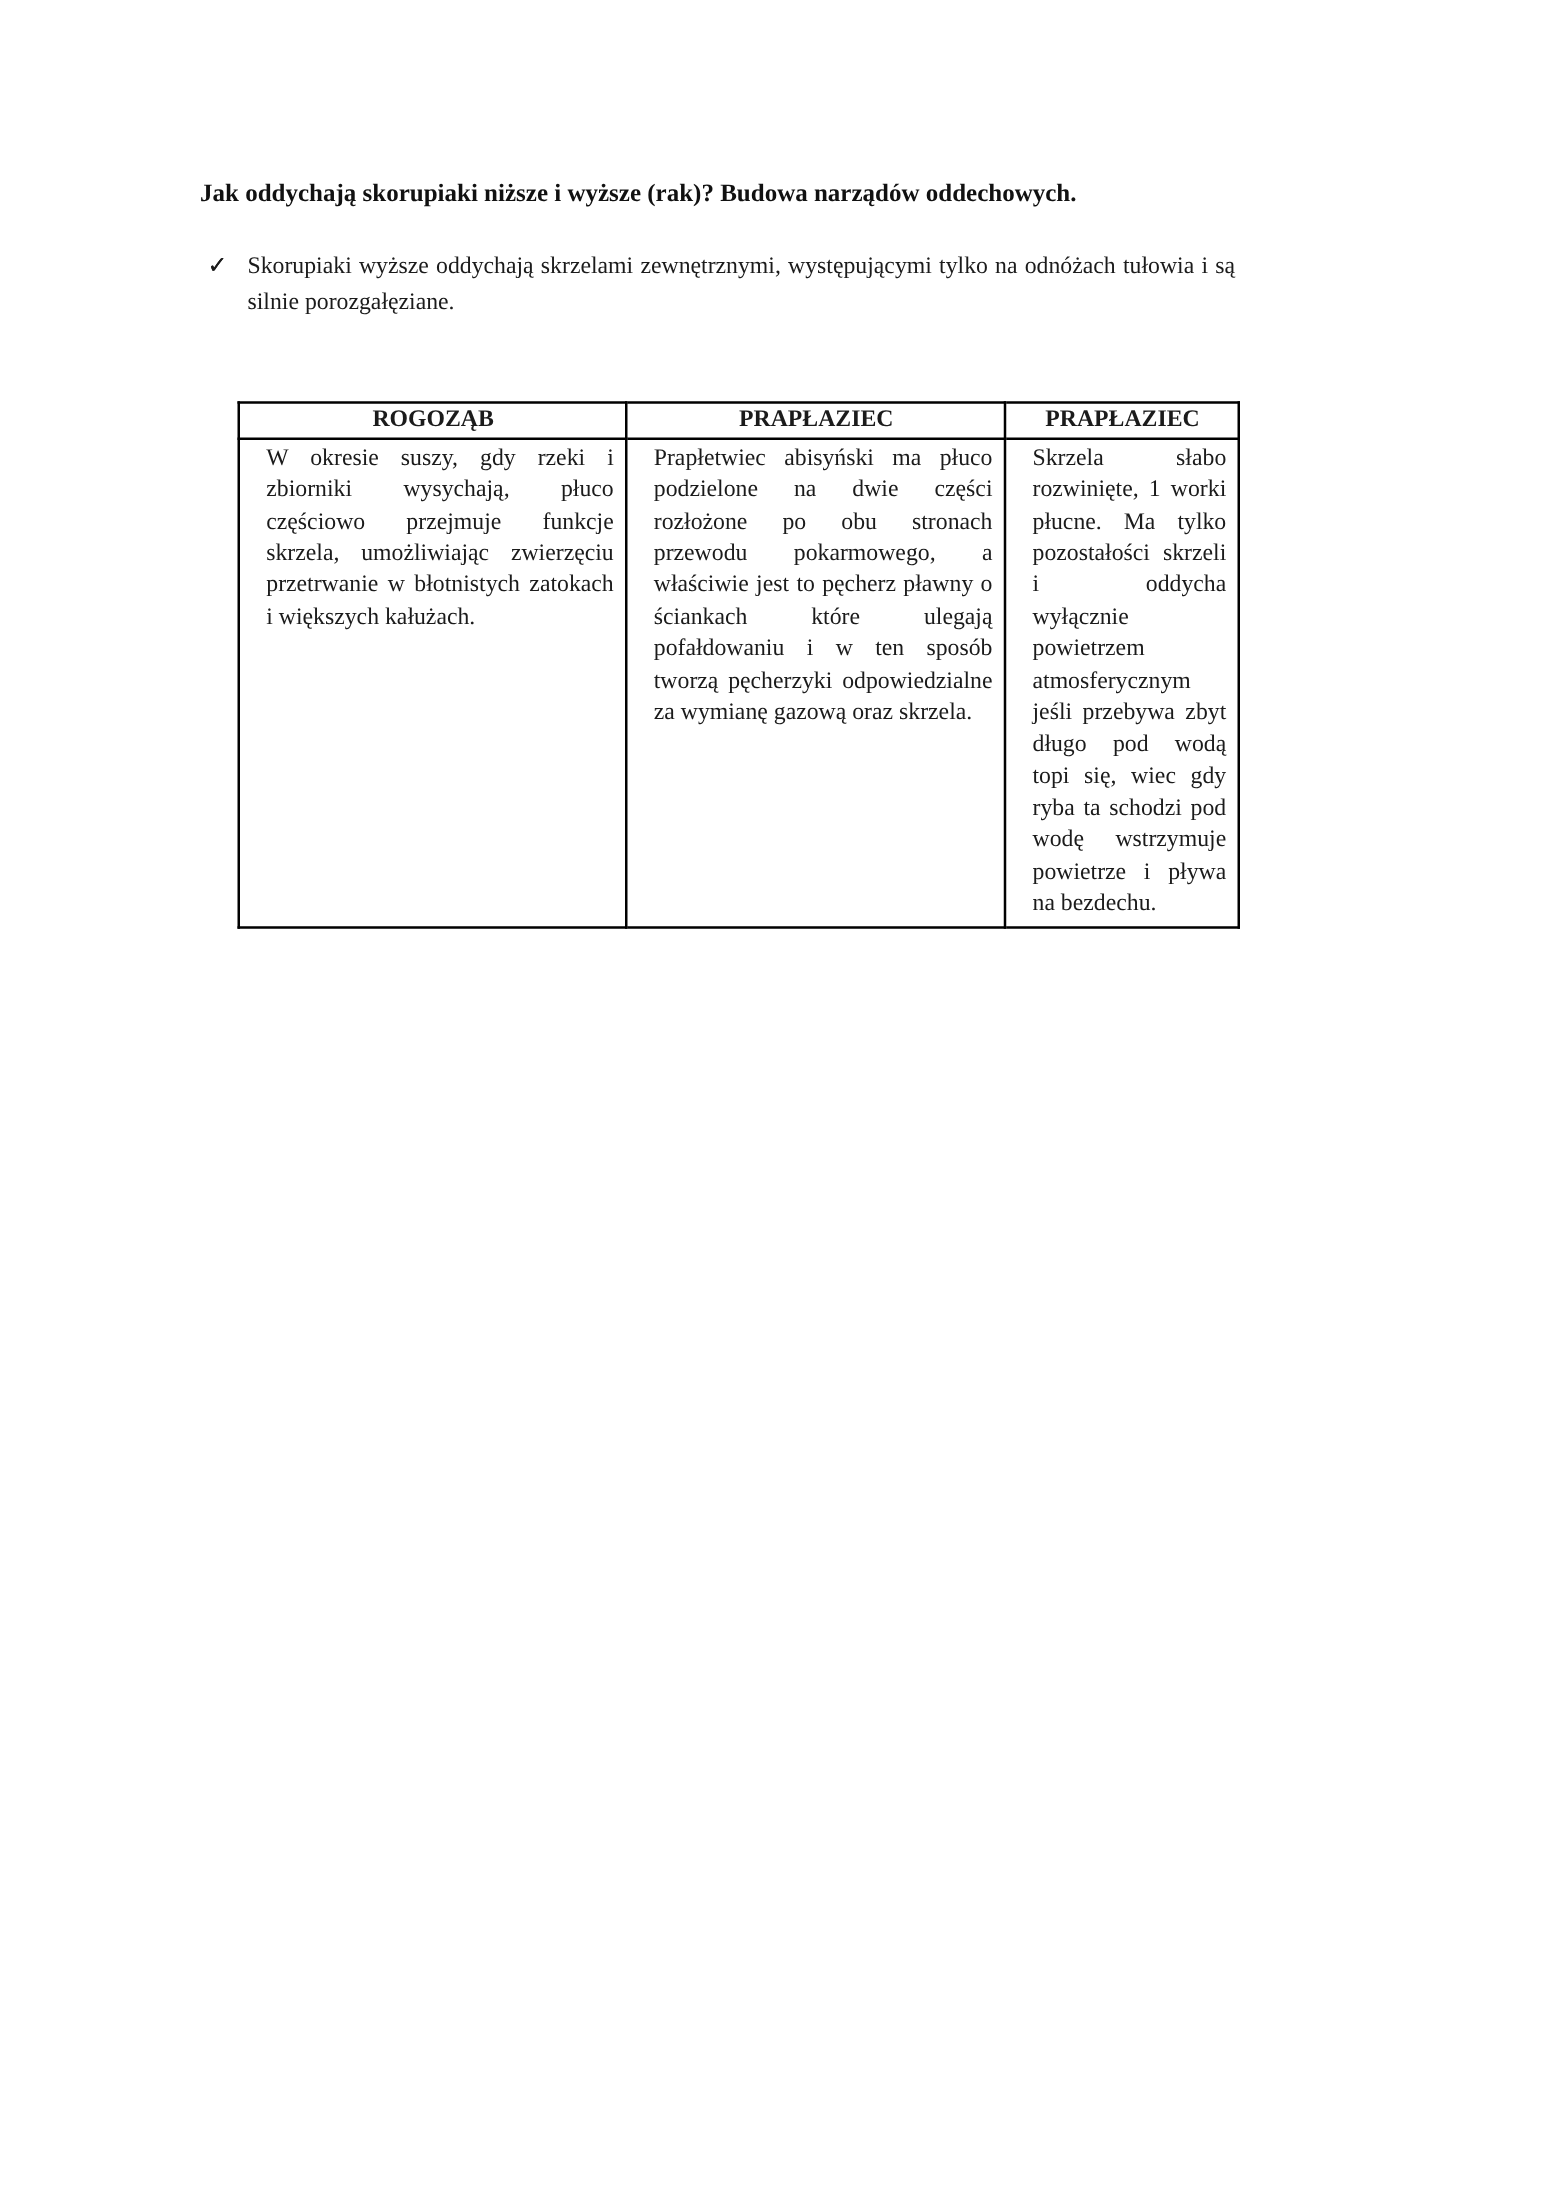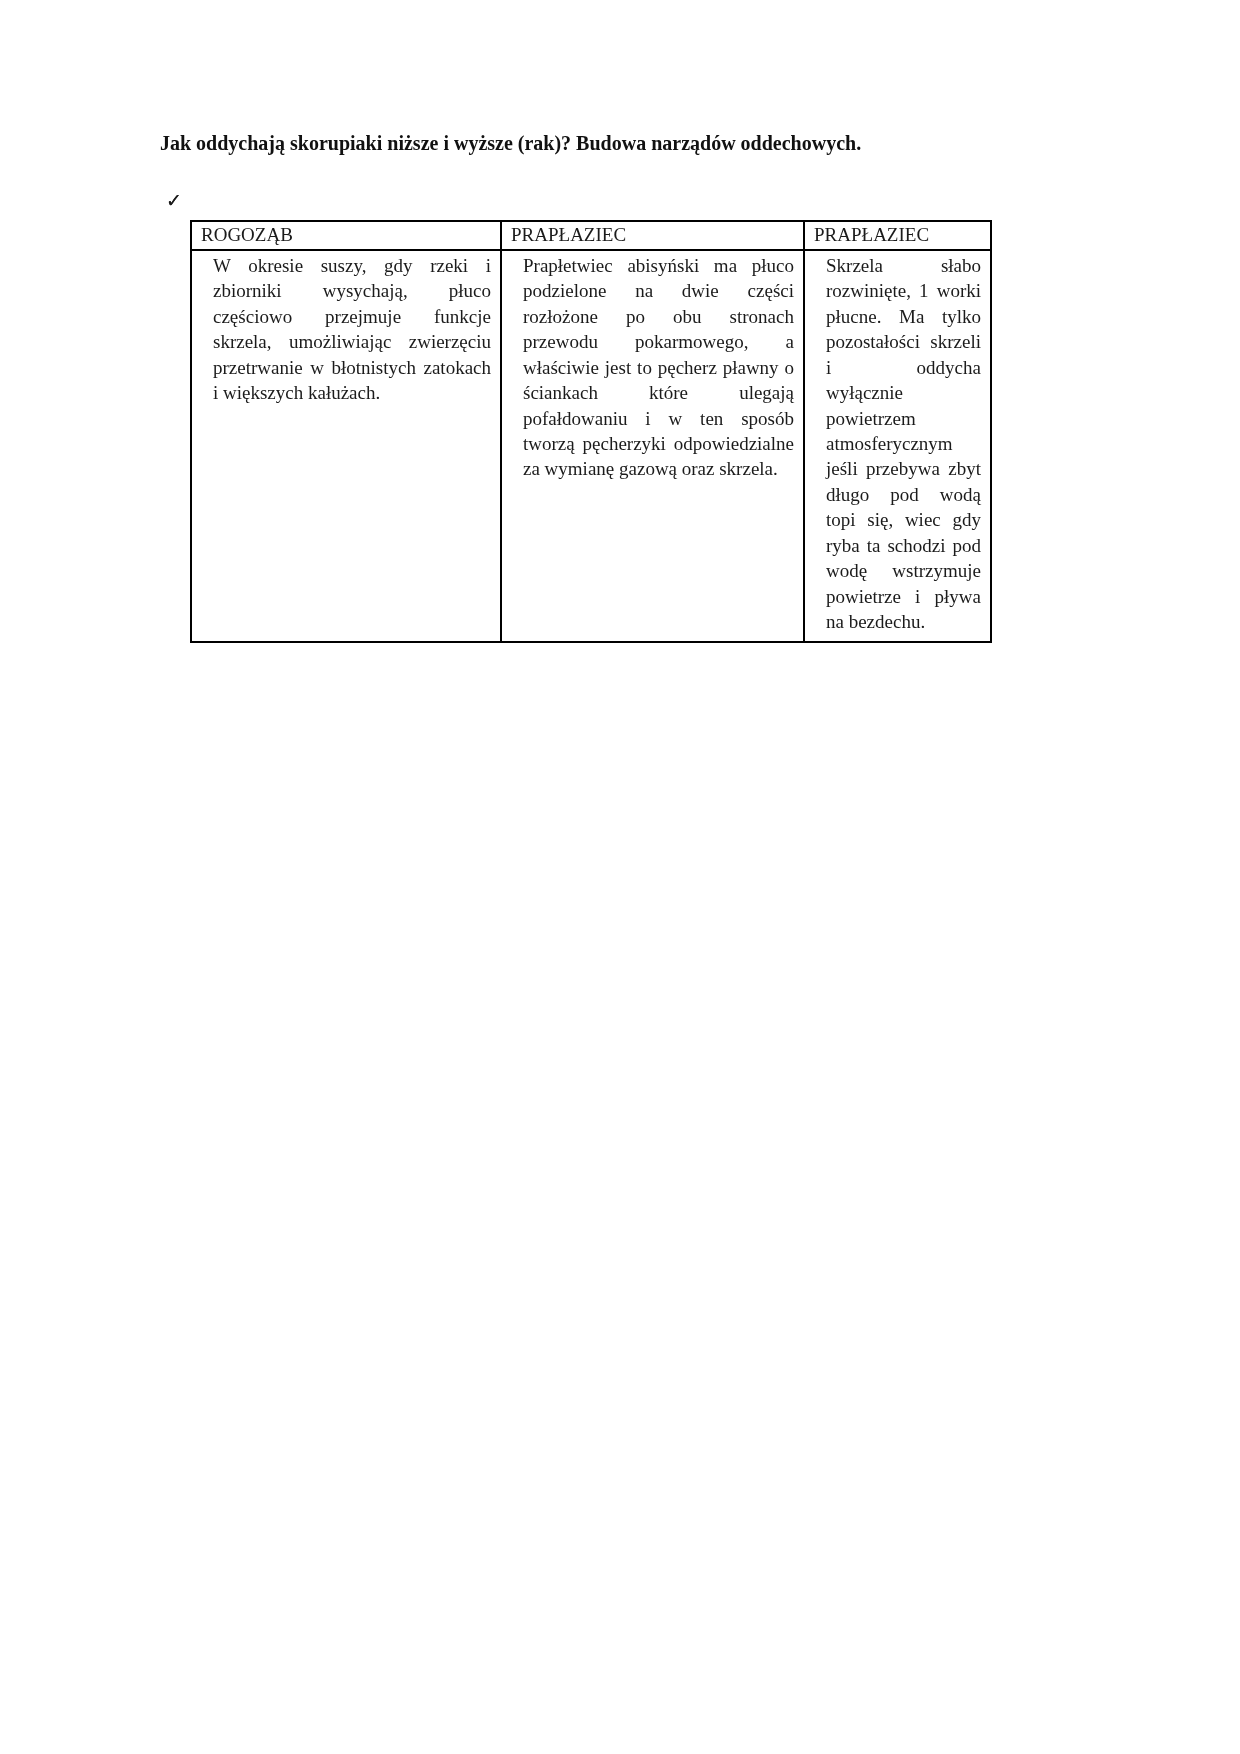--- a/index.html
+++ b/index.html
@@ -16,21 +16,21 @@
     font-family: "Liberation Serif", "DejaVu Serif", serif;
     overflow: hidden;
   }
   .content {
     position: absolute;
     left: 160px;
     top: 126px;
     width: 828px;
   }
   .doc-title {
-    margin: 4px 0 30px 0;
+    margin: 16px 0 30px 0;
     font-size: 20px;
     font-weight: 700;
     line-height: 1.3;
     color: #111111;
   }
   .bullet-list {
     list-style: none;
     margin: 0;
     padding: 0;
     font-size: 19px;
@@ -55,22 +55,22 @@
     table-layout: fixed;
     width: 800px;
     margin: 64px 0 0 30px;
   }
   .comparison-table th,
   .comparison-table td {
     border: 2px solid #000000;
     font-size: 19px;
   }
   .comparison-table th {
-    font-weight: 400;
-    text-align: left;
+    font-weight: 700;
+    text-align: center;
     padding: 2px 8px 2px 9px;
     line-height: 1.2;
   }
   .comparison-table td {
     vertical-align: top;
     text-align: justify;
     padding: 2px 9px 6px 21px;
     line-height: 1.34;
   }
 </style>
@@ -81,20 +81,21 @@
   <div class="content">
 
     <h1 class="doc-title">Jak oddychają skorupiaki niższe i wyższe (rak)? Budowa narządów oddechowych.</h1>
 
     <ul class="bullet-list">
       <li class="bullet-item">
         <span class="checkmark">✓</span>
       </li>
       <li class="bullet-item">
         <span class="checkmark">✓</span>
+        <span>Skorupiaki wyższe oddychają skrzelami zewnętrznymi, występującymi tylko na odnóżach tułowia i są silnie porozgałęziane.</span>
       </li>
     </ul>
 
     <table class="comparison-table">
       <colgroup>
         <col style="width:310px">
         <col style="width:303px">
         <col style="width:187px">
       </colgroup>
       <thead>

